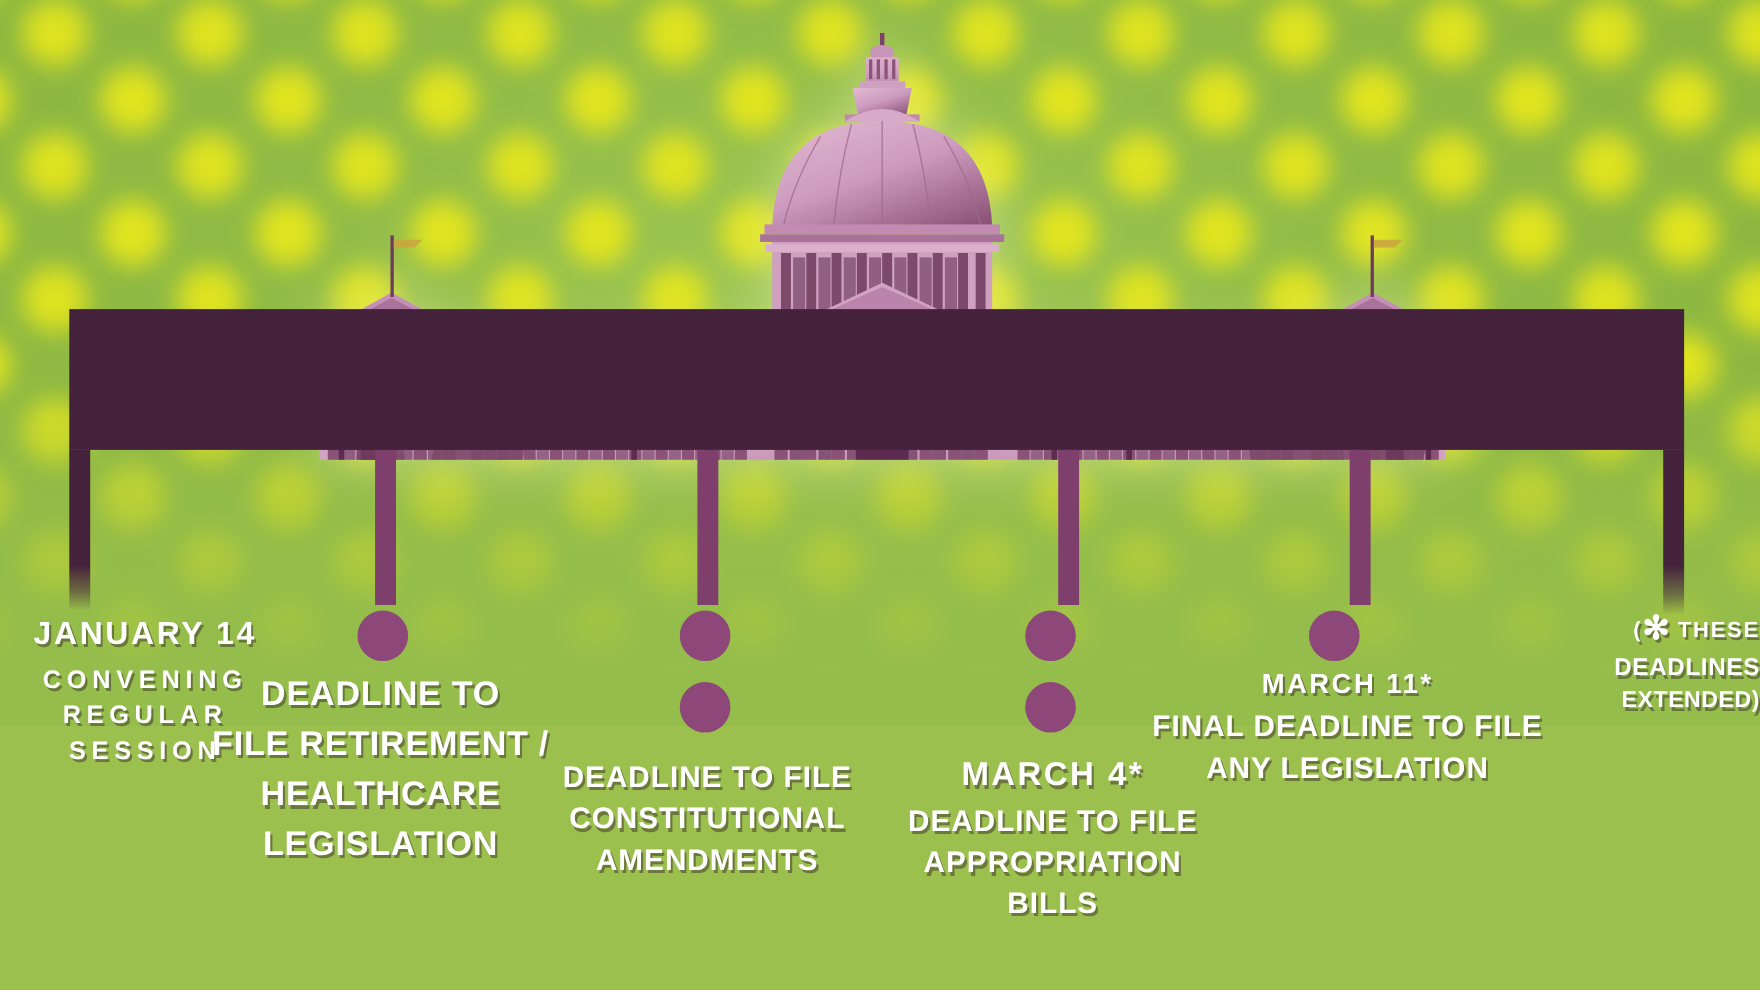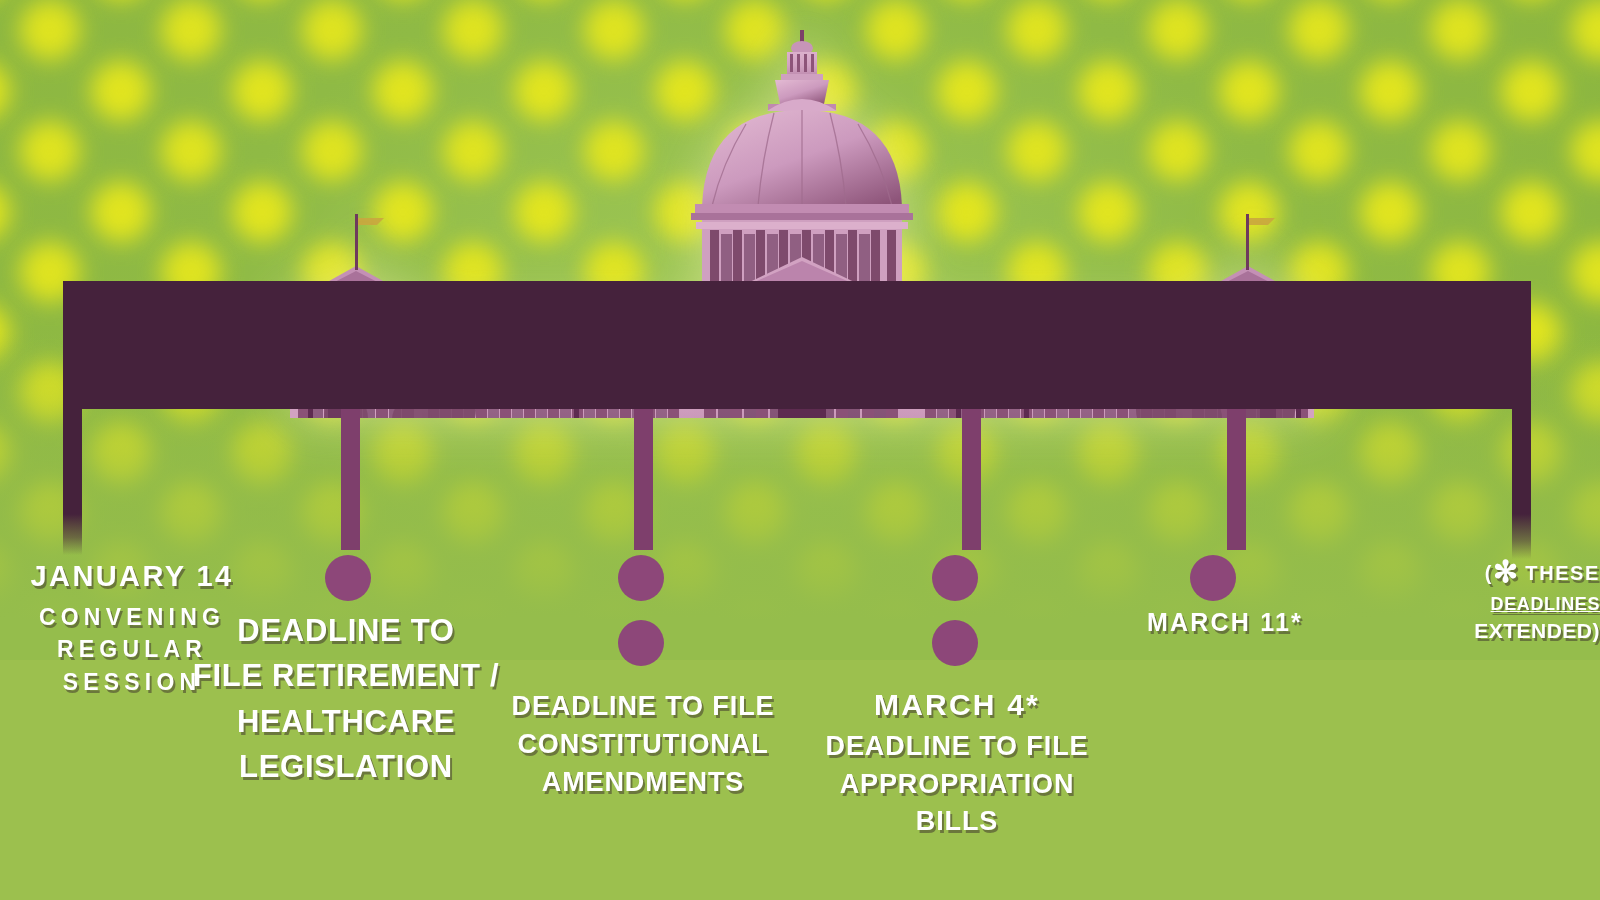--- a/index.html
+++ b/index.html
@@ -125,21 +125,21 @@
 
   
   #lbl-note{
     position:absolute; left:1404px; top:552px; width:196px;
     color:#fff; text-align:right; text-transform:uppercase;
     font-weight:bold; text-shadow:2px 3px 0 rgba(40,20,36,.42);
     line-height:1.3;
   }
   #lbl-note .n1{ display:block; font-size:20px; letter-spacing:1.6px; }
   #lbl-note .n1 .star{ font-size:30px; vertical-align:-2px; letter-spacing:0; }
-  #lbl-note .n2{ display:block; font-size:18px; letter-spacing:.6px; margin-top:2px;text-decoration:underline;}
+  #lbl-note .n2{ display:block; font-size:22px; letter-spacing:.6px; margin-top:2px;}
   #lbl-note .n3{ display:block; font-size:28px; letter-spacing:1.2px; margin-top:1px;}
   #lbl-note .n4{ display:block; font-size:21px; letter-spacing:.5px; margin-top:1px;}
 </style>
 </head>
 <body>
 
 <div id="stage">
 
   <div class="bg-green"></div>
   <div class="bg-dots"></div>
@@ -413,20 +413,22 @@
 
   <div class="label" id="lbl-mar4">
     <span class="date">MARCH 4*</span>
     <span class="desc" style="white-space:pre-line;">DEADLINE TO FILE
 APPROPRIATION
 BILLS</span>
   </div>
 
   <div class="label" id="lbl-mar11">
     <span class="date">MARCH 11*</span>
+    <span class="desc" style="white-space:pre-line;">FINAL DEADLINE TO FILE
+ANY LEGISLATION</span>
   </div>
 
   <div id="lbl-note">
     <span class="n1"><span>(</span><span class="star">✻</span> <span>THESE</span></span>
     <span class="n2">DEADLINES</span>
     <span class="n4">EXTENDED)</span>
   </div>
 
 </div>
 

